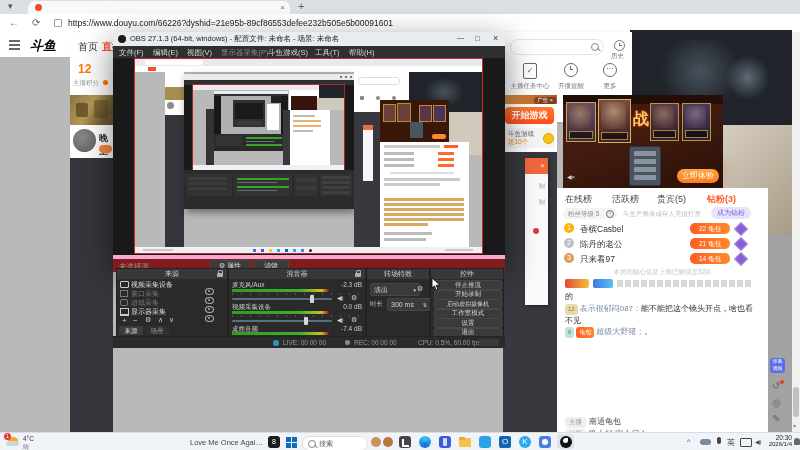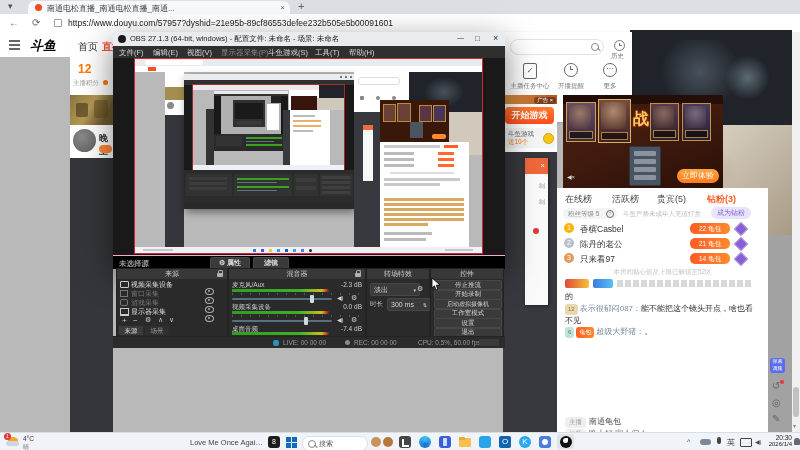--- a/index.html
+++ b/index.html
@@ -30,29 +30,28 @@
 </style>
 </head>
 <body>
 
 <div id="screen">
 
   <div class="abs" style="left:0;top:0;width:800px;height:14px;background:#dce0e5;"></div>
   <div class="abs" style="left:8px;top:1px;font-size:9px;color:#555;">▾</div>
   <div class="abs" style="left:28px;top:1px;width:262px;height:13px;background:#f8f9fa;border-radius:7px 7px 0 0;">
     <span class="abs" style="left:7px;top:3px;width:7px;height:7px;background:#f04b22;border-radius:50%;"></span>
-    <span class="abs ell" style="left:19px;top:2px;width:218px;font-size:8px;color:#3c4043;">南通电松直播_南通电松直播_南通...</span>
     <span class="abs" style="right:5px;top:2px;font-size:8px;color:#5f6368;">×</span>
   </div>
   <div class="abs" style="left:298px;top:0px;font-size:11px;color:#5f6368;">+</div>
   <div class="abs" style="left:0;top:14px;width:800px;height:18px;background:#ffffff;border-bottom:1px solid #d8dadd;"></div>
   <div class="abs" style="left:9px;top:17px;font-size:10px;color:#5f6368;">←</div>
   <div class="abs" style="left:32px;top:17px;font-size:10px;color:#5f6368;">⟳</div>
   <div class="abs" style="left:54px;top:19px;width:6px;height:6px;border:1px solid #9aa0a6;border-radius:1px;"></div>
-  <div class="abs ell" style="left:68px;top:18px;width:560px;font-size:8.5px;color:#202124;">https://www.douyu.com/57957?dyshid=21e95b-89cf86553defee232b505e5b00091601</div>
+  <div class="abs ell" style="left:68px;top:18px;width:560px;font-size:8.5px;color:#202124;">https://www.douyu.com/66226?dyshid=21e95b-89cf86553defee232b505e5b00091601</div>
 
   <div class="abs" style="left:0;top:32px;width:505px;height:25px;background:#ffffff;"></div>
   <div class="abs" style="left:9px;top:40px;width:11px;height:2px;background:#666;box-shadow:0 4px 0 #666,0 8px 0 #666;"></div>
   <div class="abs" style="left:30px;top:37px;font-size:13px;font-weight:bold;font-style:italic;color:#000000;">斗鱼</div>
   <div class="abs" style="left:78px;top:40px;font-size:10px;color:#333;">首页</div>
   <div class="abs" style="left:102px;top:40px;font-size:10px;font-weight:bold;color:#ff4b2b;">直播</div>
 
   <div class="abs" style="left:0;top:57px;width:70px;height:375px;background:#b9b9b9;"></div>
 
   <div class="abs" style="left:70px;top:57px;width:43px;height:38px;background:#fff;">
@@ -382,21 +381,21 @@
           <div style="left:142px;top:1.5px;width:3px;height:3px;background:#2aa3e8;"></div>
           <div style="left:150px;top:1.5px;width:3px;height:3px;background:#1064b0;"></div>
           <div style="left:158px;top:1.5px;width:3px;height:3px;background:#2aa8f0;"></div>
           <div style="left:166px;top:1.5px;width:3px;height:3px;background:#4a7de0;"></div>
           <div style="left:174px;top:1.5px;width:3px;height:3px;background:#222;border-radius:50%;"></div>
           <div style="left:310px;top:2px;width:28px;height:2px;background:#c3c8cf;"></div>
         </div>
       </div>
     </div>
 
-    <div class="abs" style="left:0;top:223px;width:392px;height:13px;background:#000000;border-top:1px solid #f9a8d4;font-weight:bold;">
+    <div class="abs" style="left:0;top:223px;width:392px;height:13px;background:#7f1d1d;border-top:4px solid #f9a8d4;">
       <span class="abs" style="left:6px;top:3px;font-size:7.5px;color:#9a9a9a;">未选择源</span>
       <span class="obtn abs" style="left:97px;top:1px;width:38px;height:10px;font-size:7px;">⚙&nbsp;<i style="font-style:normal;">属性</i></span>
       <span class="obtn abs" style="left:140px;top:1px;width:34px;height:10px;font-size:7px;">
           <i style="font-style:normal;">滤镜</i>
         </span>
     </div>
 
     <div class="abs" style="left:3px;top:236px;width:110px;height:68px;background:#2a2a2a;border:1px solid #222;">
       <div class="dockhead" style="width:100%;height:10px;">
           <span>来源</span>

